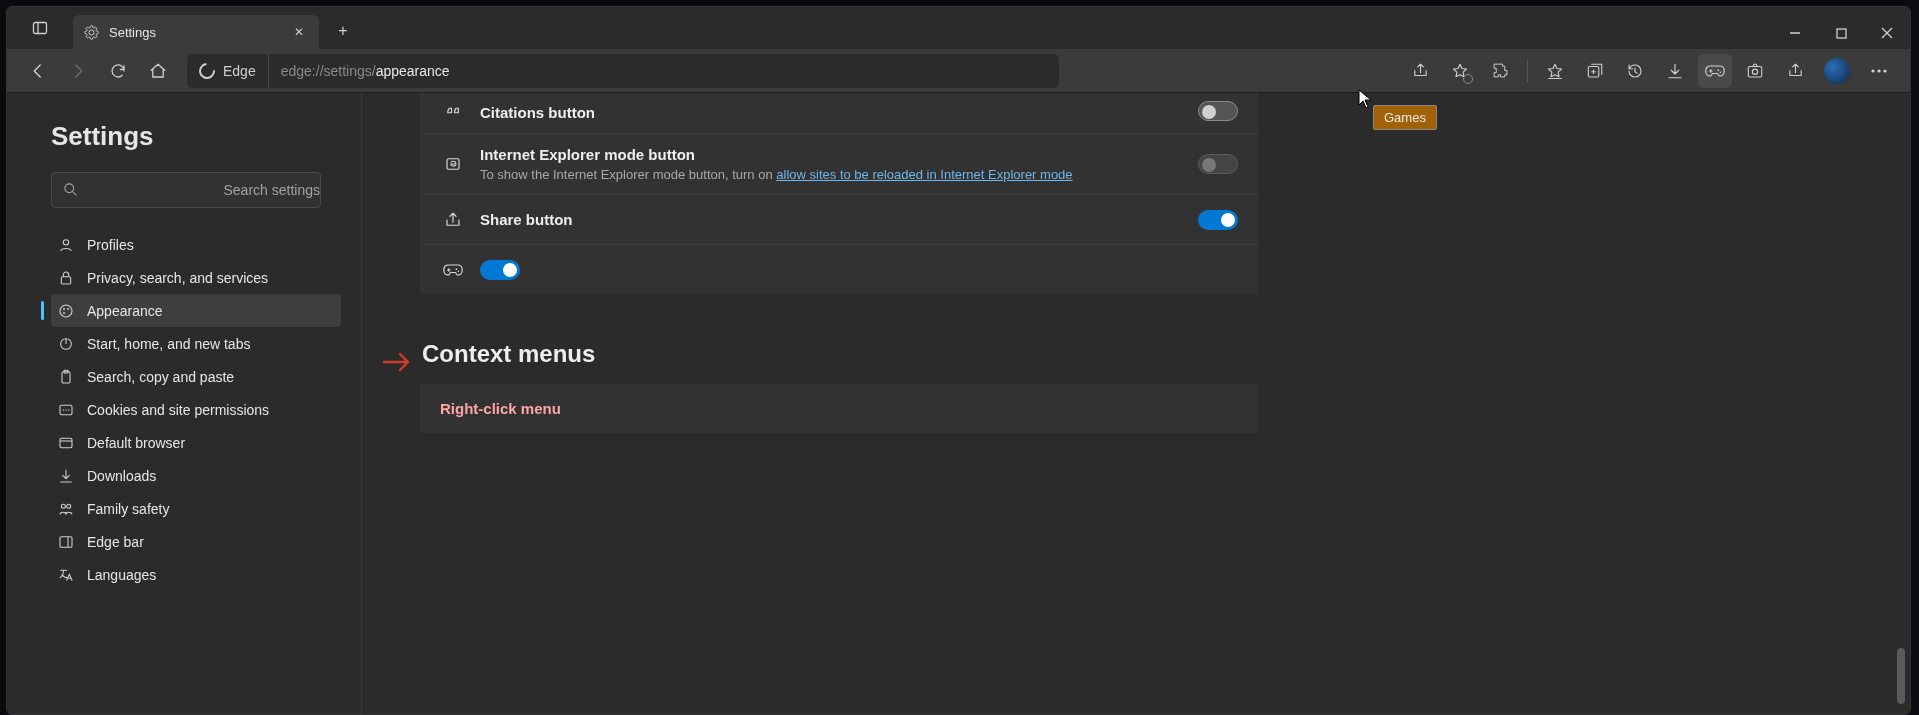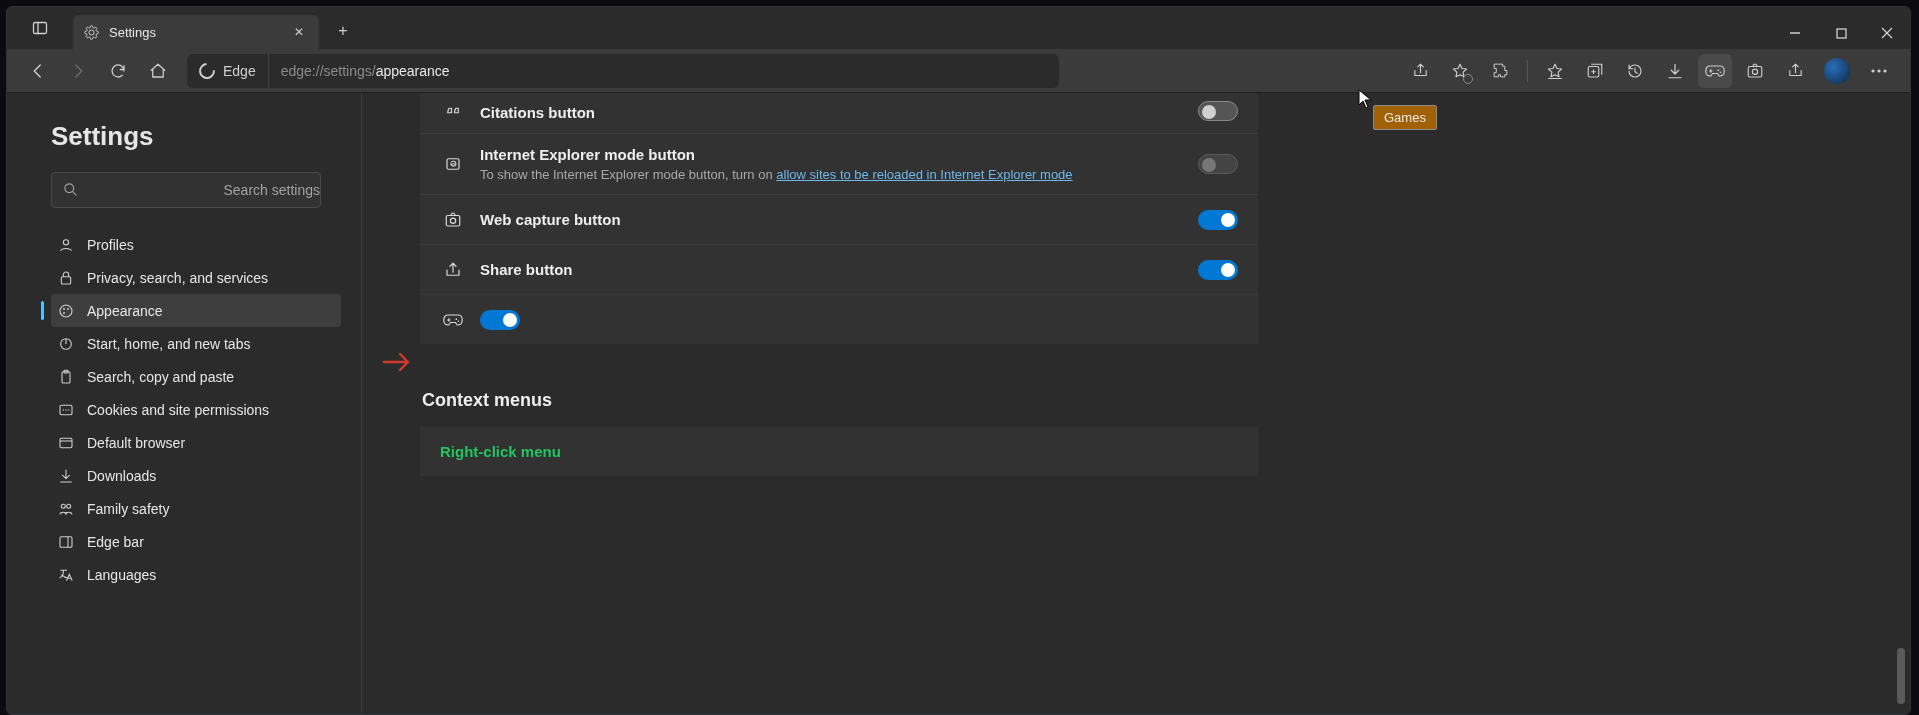--- a/index.html
+++ b/index.html
@@ -60,23 +60,23 @@
   .row .rsub a{ color:#6fb7ea; text-decoration:underline; cursor:default;}
   .row .text { flex:1; }
   .toggle { width:40px; height:20px; border-radius:10px; position:relative; }
   .toggle.on { background:#0078d4;}
   .toggle.off { background:#555555; border:1px solid #8a8a8a;}
   .toggle.disabled { background:#444; border:1px solid #5a5a5a;}
   .toggle .knob{ position:absolute; top:3px; width:14px; height:14px; border-radius:50%; background:#fff;}
   .toggle.off .knob{ left:3px; background:#d0d0d0;}
   .toggle.disabled .knob{ left:3px; background:#777;}
   .toggle.on .knob{ right:3px;}
-  .section-heading { font-size:18px; font-weight:600; color:#eeeeee; margin:46px 0 16px 2px;}
+  .section-heading { font-size:24px; font-weight:600; color:#eeeeee; margin:46px 0 16px 2px;}
   .sub-section { background:#323232;}
-  .sub-row { padding:16px 20px; font-size:15px; font-weight:600; color:#22c55e;}
+  .sub-row { padding:16px 20px; font-size:15px; font-weight:600; color:#fca5a5;}
 
   
   .tooltip { position:absolute; background:#a16207; border:1px solid #8a8a8a; color:#e8e8e8; font-size:13px; padding:4px 10px; border-radius:2px; }
   .cursor-ptr { position:absolute; width:14px; height:20px; }
   .cursor-ptr svg{display:block;}
 
   
   .scrollbar { position:absolute; right:2px; top:86px; bottom:2px; width:14px; }
   .scrollbar .thumb{ position:absolute; left:3px; right:3px; bottom:8px; height:56px; background:#5a5a5a; border-radius:4px;}
 
@@ -380,35 +380,20 @@
               <div class="rtitle">Internet Explorer mode button</div>
               <div class="rsub"><span>To show the Internet Explorer mode button, turn on </span><a>allow sites to be reloaded in Internet Explorer mode</a></div>
             </div>
             <div class="toggle disabled">
                 <div class="knob"></div>
               </div>
           </div>
           <div class="row">
             <span class="rico">
                 <svg width="18" height="18" viewBox="0 0 24 24">
-                  <rect x="3" y="6" width="18" height="14" rx="2" fill="none" stroke="#d8d8d8" stroke-width="1.6"></rect>
-                  <circle cx="12" cy="13" r="3.5" fill="none" stroke="#d8d8d8" stroke-width="1.6"></circle>
-                  <path d="M9 6l1.5-3h3L15 6" fill="none" stroke="#d8d8d8" stroke-width="1.6"></path>
-                </svg>
-              </span>
-            <div class="text">
-                <div class="rtitle">Web capture button</div>
-              </div>
-            <div class="toggle on">
-                <div class="knob"></div>
-              </div>
-          </div>
-          <div class="row">
-            <span class="rico">
-                <svg width="18" height="18" viewBox="0 0 24 24">
                   <path d="M4 12v7h16v-7M12 3v12M8 7l4-4 4 4" fill="none" stroke="#d8d8d8" stroke-width="1.6" stroke-linecap="round" stroke-linejoin="round"></path>
                 </svg>
               </span>
             <div class="text">
                 <div class="rtitle">Share button</div>
               </div>
             <div class="toggle on">
                 <div class="knob"></div>
               </div>
           </div>

